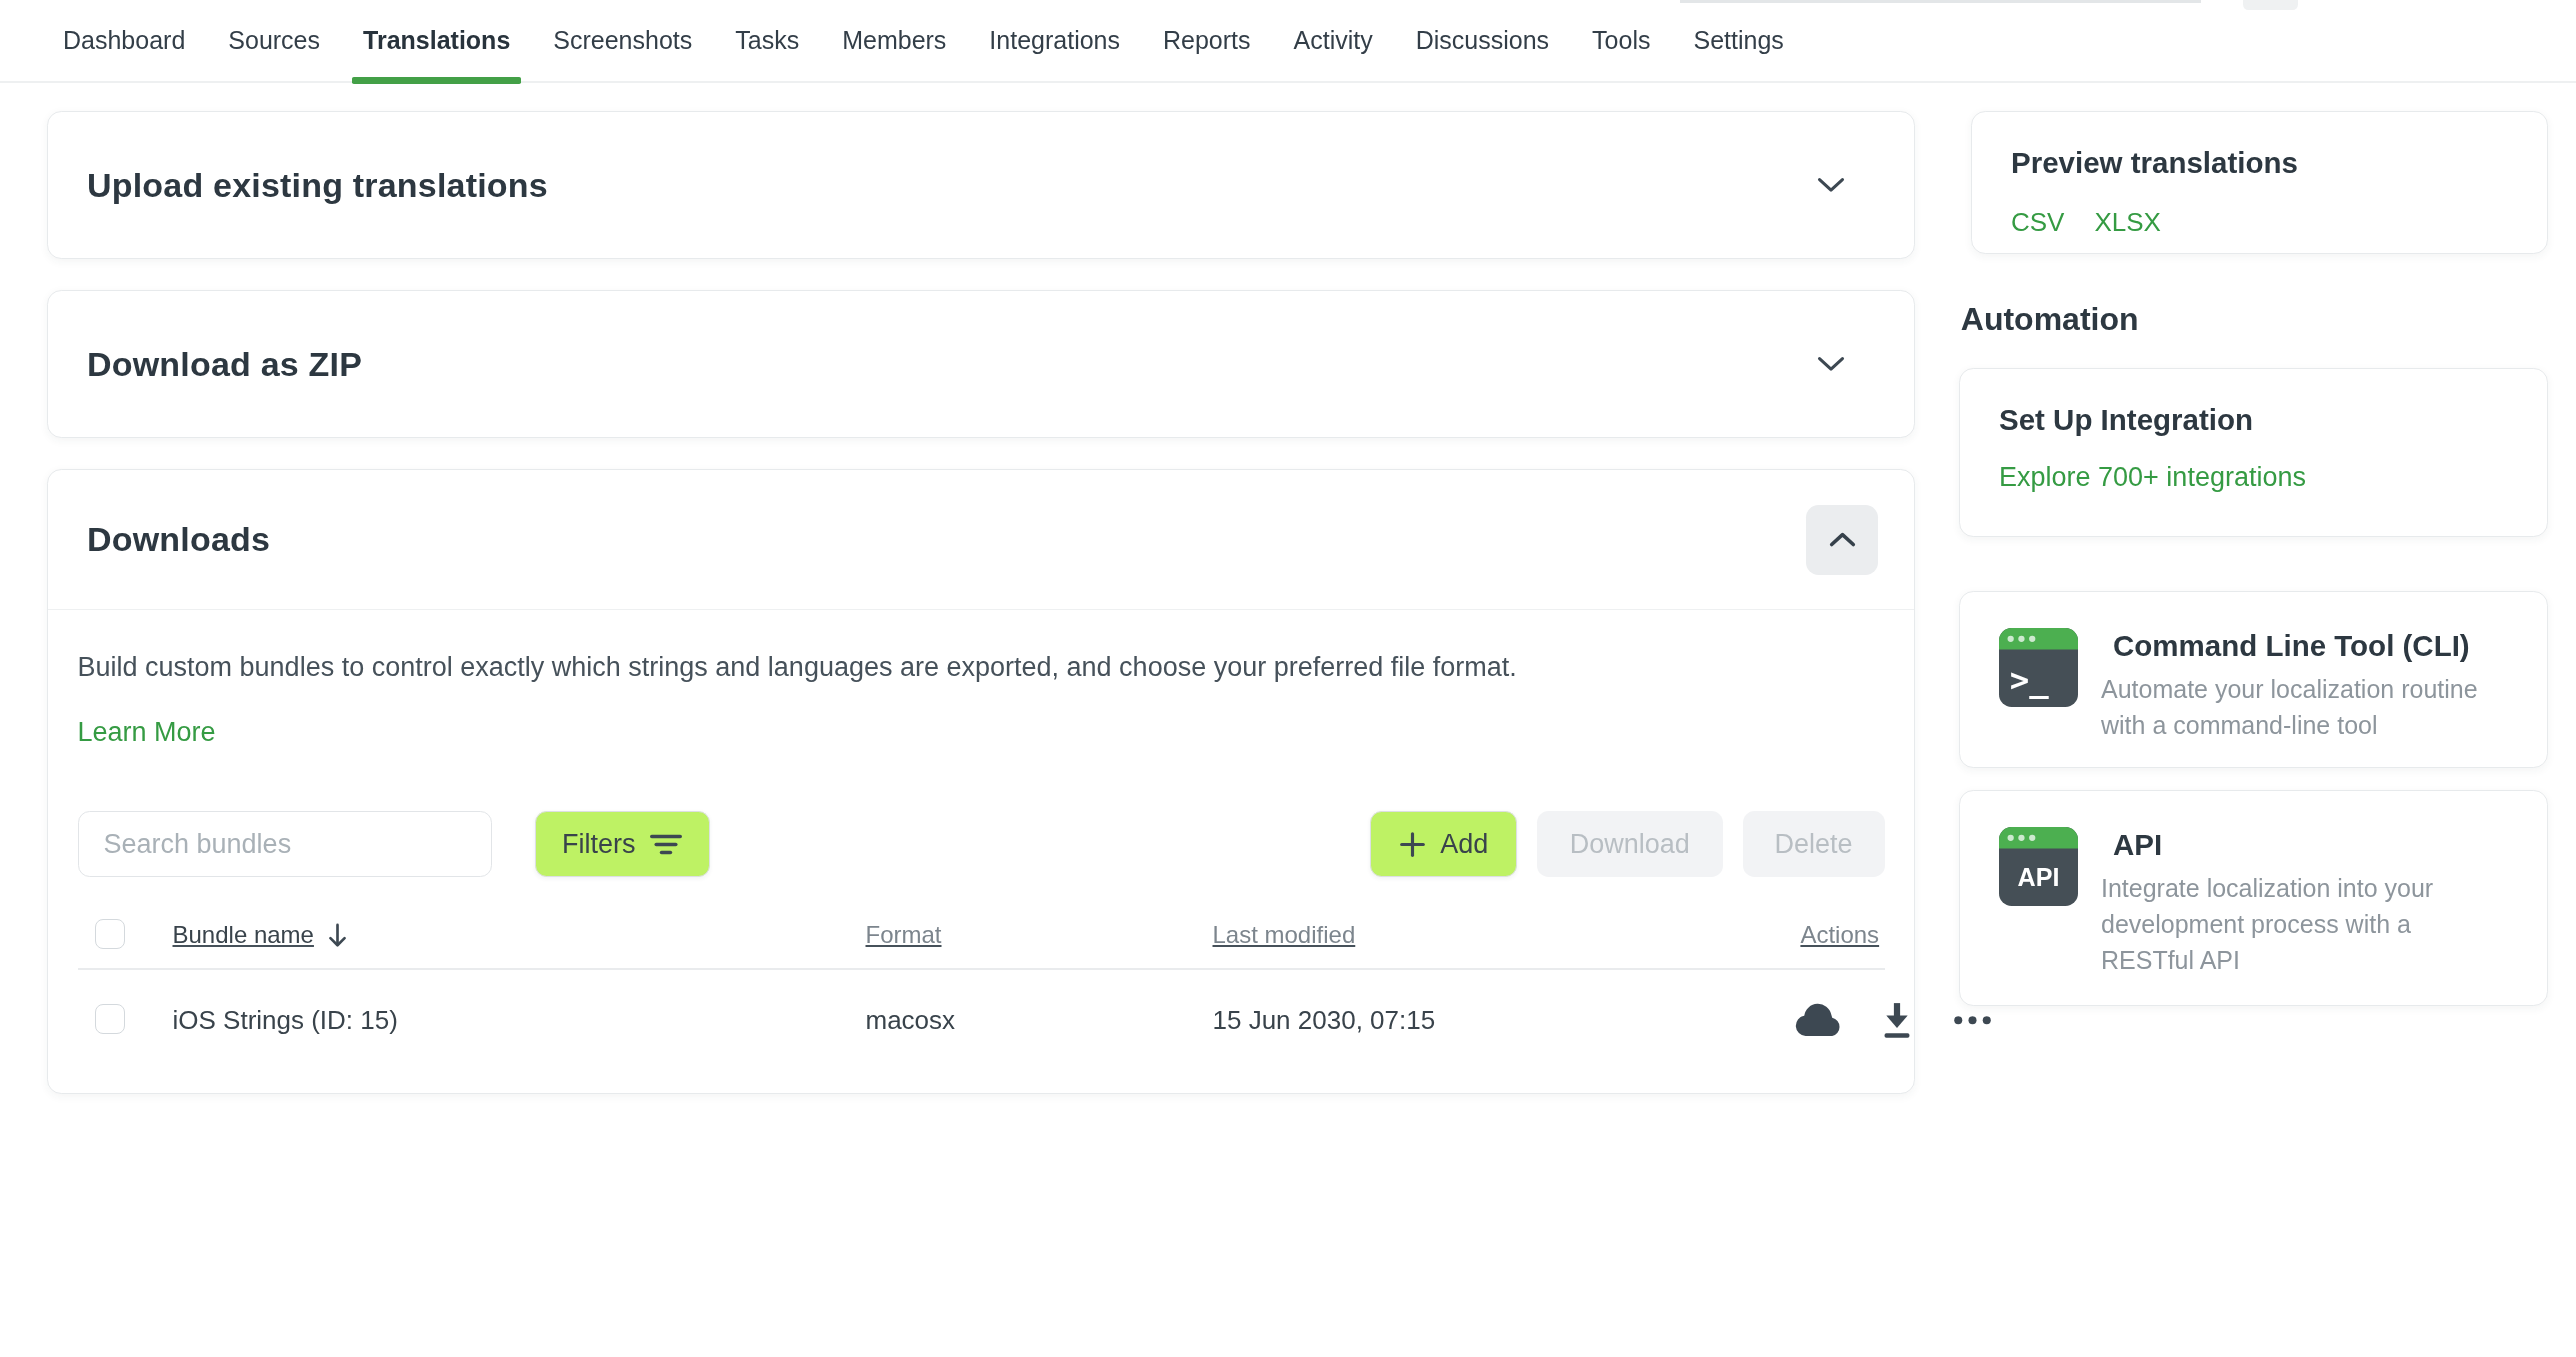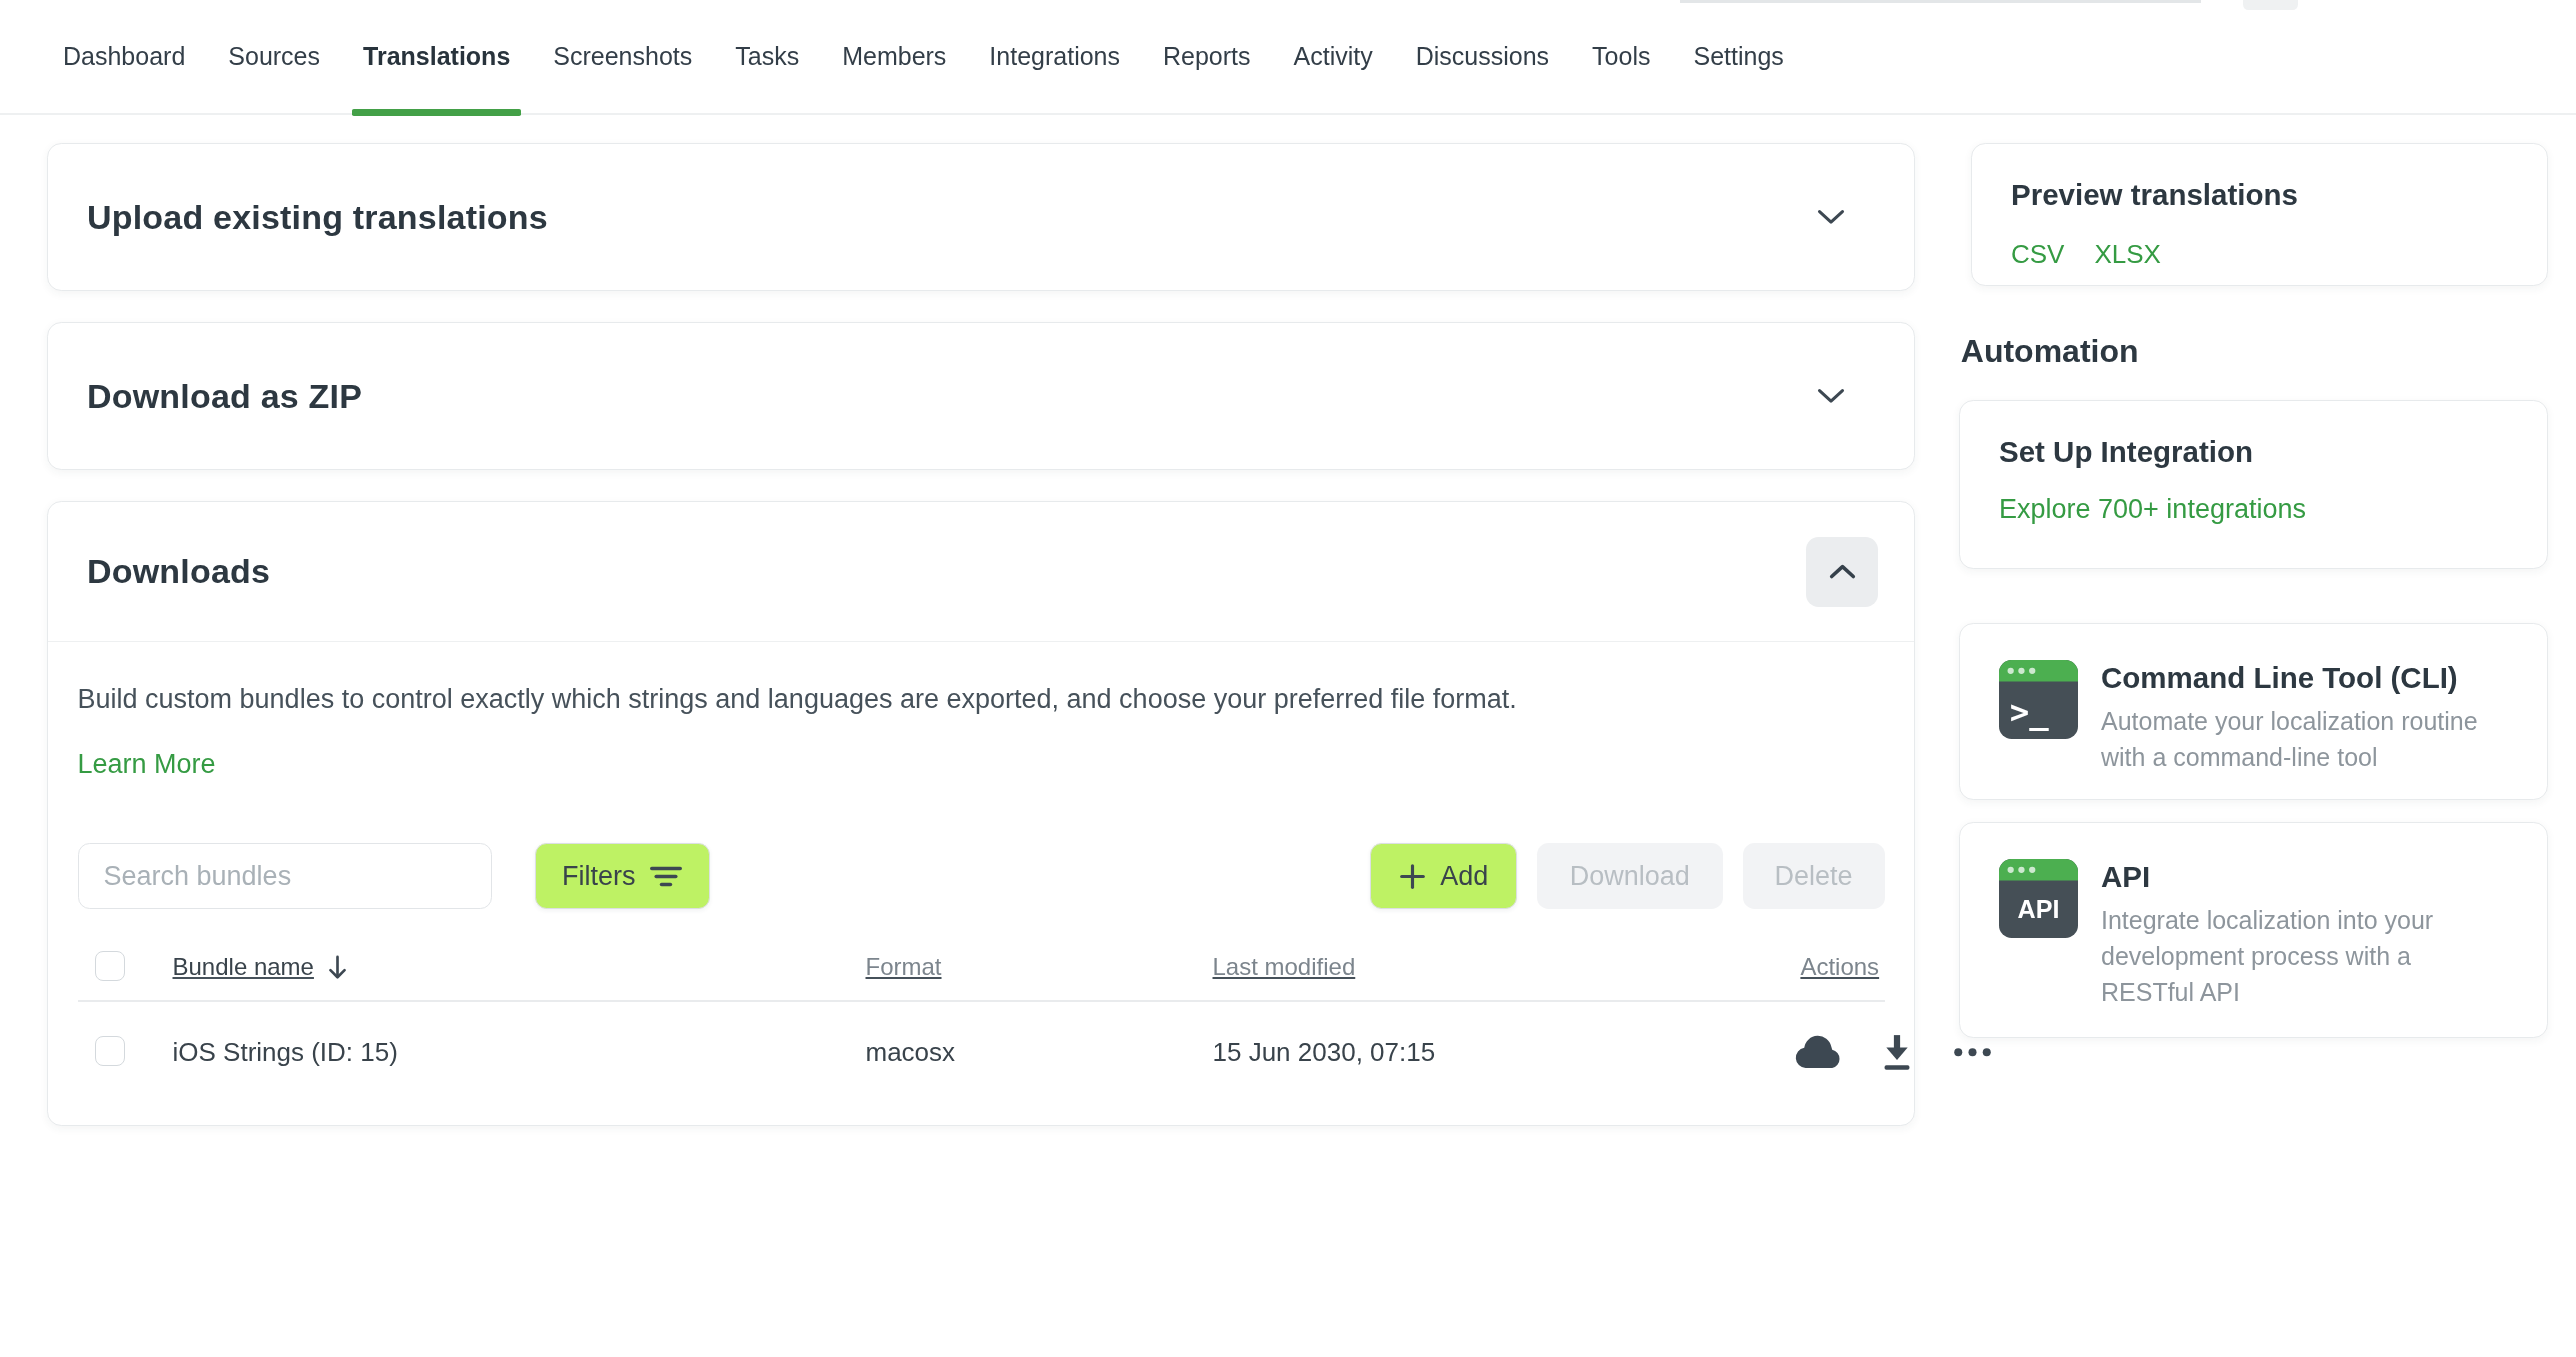--- a/index.html
+++ b/index.html
@@ -18,21 +18,21 @@
     --disabled-text:#b8bec3;
   }
   *{box-sizing:border-box;}
   html,body{margin:0;padding:0;}
   body{
     width:2576px;height:1358px;overflow:hidden;background:#fff;
     font-family:"Liberation Sans", sans-serif;color:var(--text-body);
   }
   
   .topnav{
-    position:relative;height:115px;border-bottom:2.7px solid var(--divider);
+    position:relative;height:83px;border-bottom:2.7px solid var(--divider);
     display:flex;align-items:center;gap:43px;padding:0 63px;
   }
   .nav-item{
     position:relative;font-size:25px;color:#333e48;cursor:pointer;
     display:flex;align-items:center;height:100%;
   }
   .nav-item.active{font-weight:700;color:#28333c;}
   .nav-item.active::after{
     content:"";position:absolute;left:-10.7px;right:-10.7px;bottom:-2.7px;height:6.3px;
     background:var(--green);border-radius:1.8px;
@@ -120,21 +120,21 @@
   .side-title{margin:0;font-size:29.5px;font-weight:700;color:var(--text-dark);}
   .preview-card{height:143px;margin-left:12px;}
   .preview-links{margin-top:27px;display:flex;gap:30px;font-size:26px;font-weight:400;}
   .side-heading{margin:47px 0 30px 1.8px;font-size:32px;font-weight:700;color:var(--text-dark);}
   .integration-card{height:169px;}
   .integration-link{display:inline-block;margin-top:25px;font-size:27px;}
   .icon-card{display:flex;gap:23px;align-items:flex-start;padding:36px 39px;}
   .cli-card{height:177px;margin-top:54px;}
   .api-card{height:216px;margin-top:21.5px;}
   .icon-card .texts{min-width:0;}
-  .icon-card .side-title{line-height:36px;}
+  .icon-card .side-title{line-height:36px;margin-left:12px;}
   .icon-desc{margin:7.2px 0 0 0;font-size:25px;color:var(--text-light);line-height:36px;}
   .app-icon{flex:none;}
 </style>
 </head>
 <body>
 
 <nav class="topnav">
   <span class="nav-item">Dashboard</span>
   <span class="nav-item">Sources</span>
   <span class="nav-item active">Translations</span>

